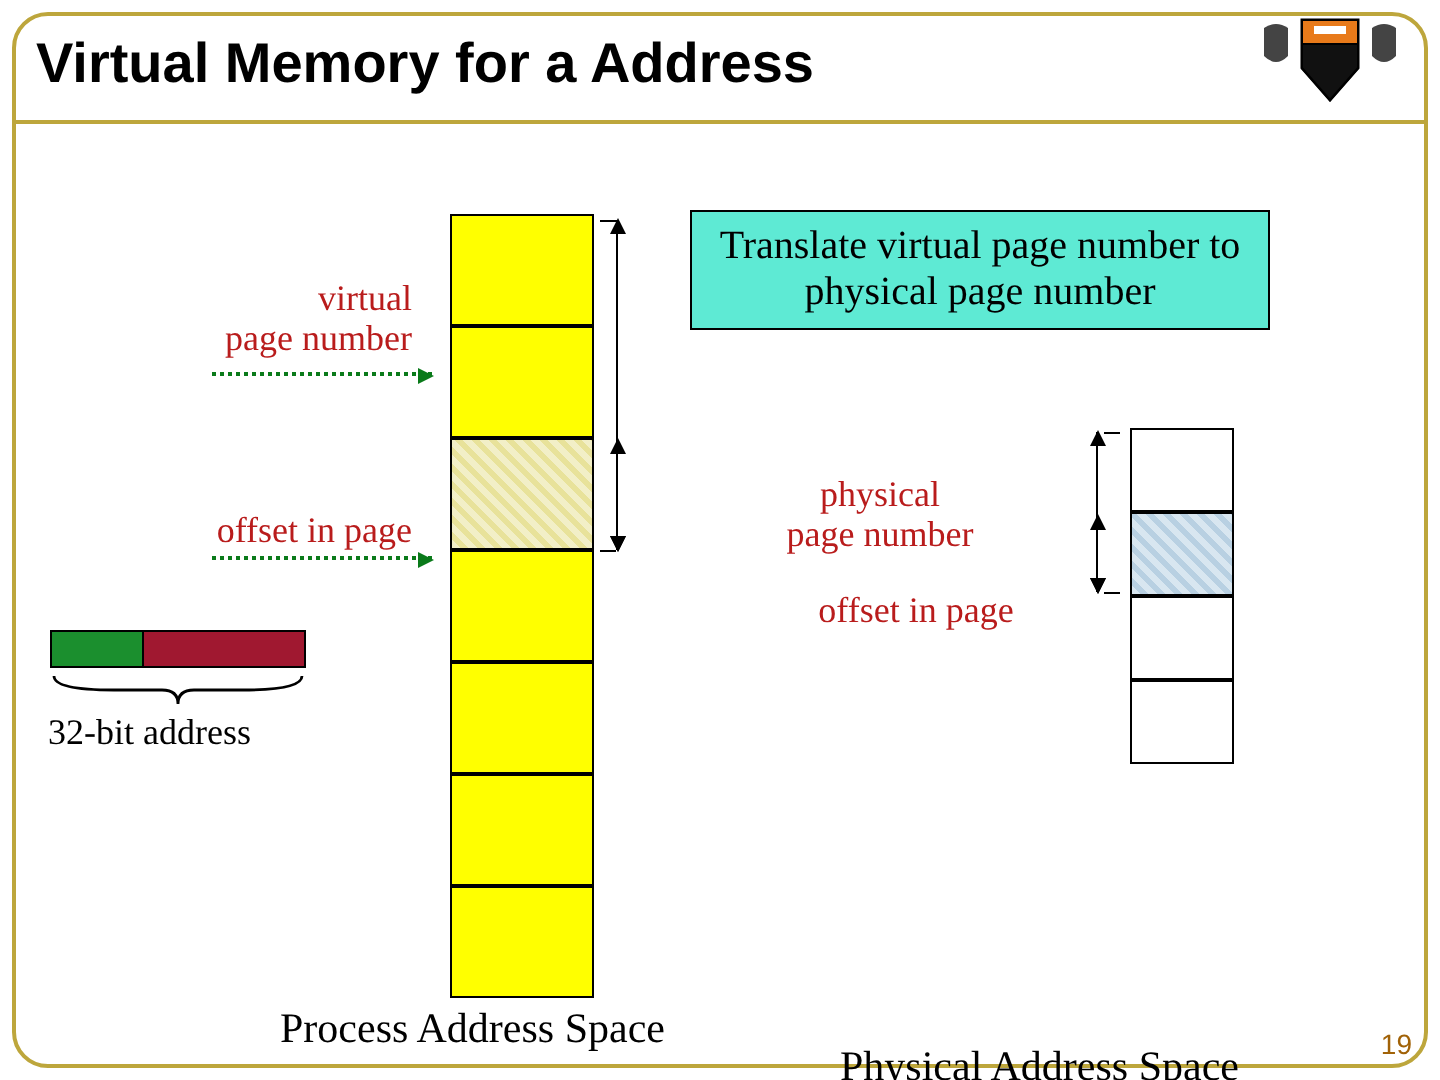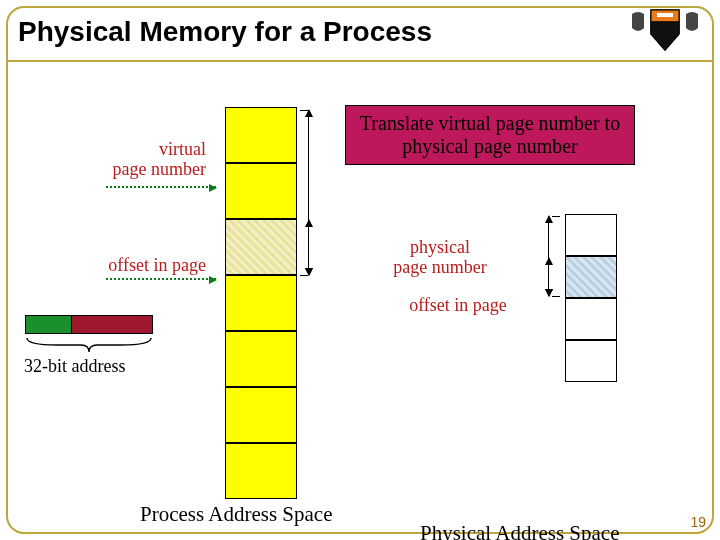--- a/index.html
+++ b/index.html
@@ -80,21 +80,21 @@
     line-height: 1.1;
   }
   .translate-box {
     position: absolute;
     left: 345px; top: 105px;
     width: 290px;
     border: 1.5px solid #000;
     font-size: 20px;
     text-align: center;
     padding: 6px 0;
-    background: #be185d;
+    background: #5eead4;
   }
   .caption {
     position: absolute;
     font-size: 21px;
   }
   
   .dotarrow {
     position: absolute;
     height: 0;
     border-top: 2px dotted #0a7a1a;
@@ -142,21 +142,21 @@
     position: absolute;
     left: 24px; top: 356px;
     font-size: 18px;
   }
 </style>
 </head>
 <body>
 
 <div class="frame"></div>
 
-<div class="title">Physical Memory for a Process</div>
+<div class="title">Virtual Memory for a Address</div>
 <div class="title-rule"></div>
 
 <svg class="shield" viewBox="0 0 70 46">
   <g>
     <path d="M2 6 Q 8 2 14 6 L14 20 Q8 26 2 20 Z" fill="#444"></path>
     <path d="M56 6 Q 62 2 68 6 L68 20 Q62 26 56 20 Z" fill="#444"></path>
     <path d="M21 2 L49 2 L49 26 Q35 42 35 42 Q21 26 21 26 Z" fill="#fff" stroke="#000" stroke-width="1.5"></path>
     <path d="M21 2 L49 2 L49 14 L21 14 Z" fill="#e87a1a" stroke="#000" stroke-width="1"></path>
     <path d="M21 14 L49 14 L49 26 Q35 42 35 42 Q21 26 21 26 Z" fill="#111" stroke="#000" stroke-width="1"></path>
     <rect x="27" y="5" width="16" height="4" fill="#fff"></rect>

